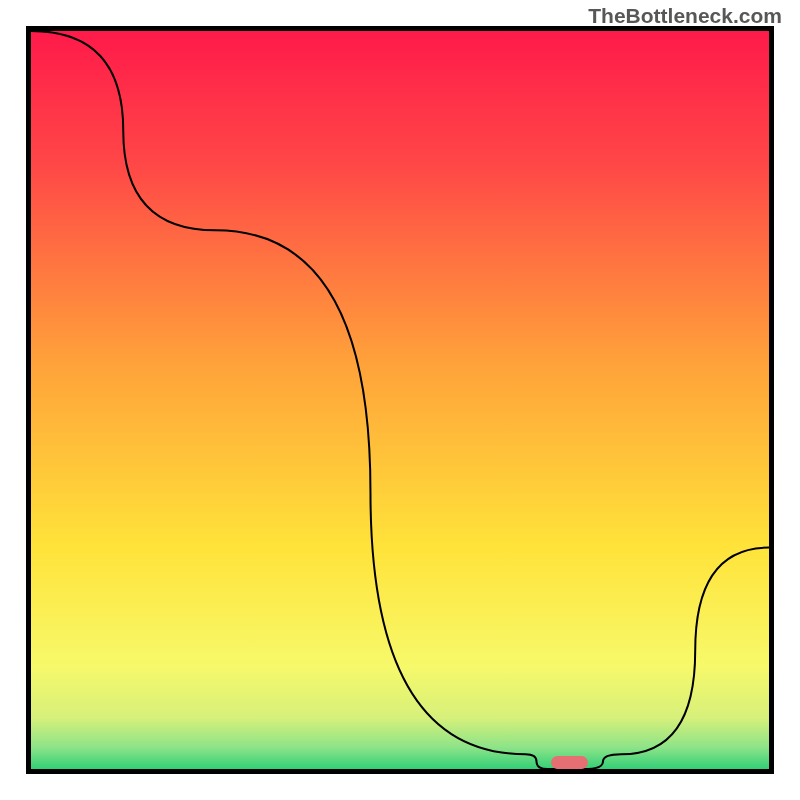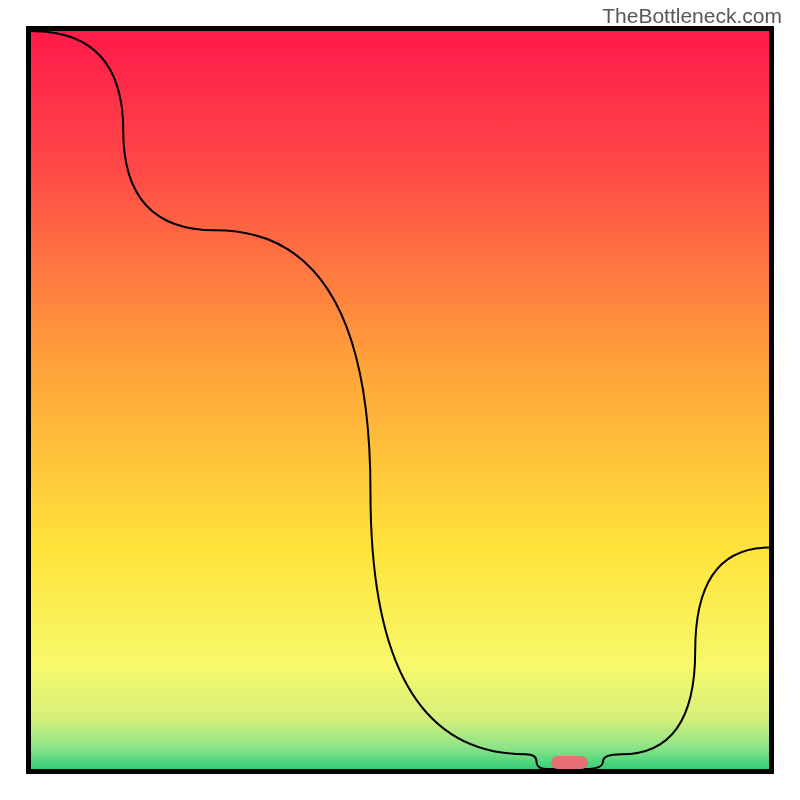--- a/index.html
+++ b/index.html
@@ -41,21 +41,21 @@
   }
   .marker {
     position: absolute;
     border-radius: 8px;
   }
   .watermark {
     position: absolute;
     top: 4px;
     right: 18px;
     font-size: 21px;
-    font-weight: 400;
+    font-weight: 700;
     color: #575757;
     letter-spacing: 0px;
   }
 </style>
 </head>
 <body>
 
 <div class="chart-wrap">
 
   <div class="watermark">TheBottleneck.com</div>

